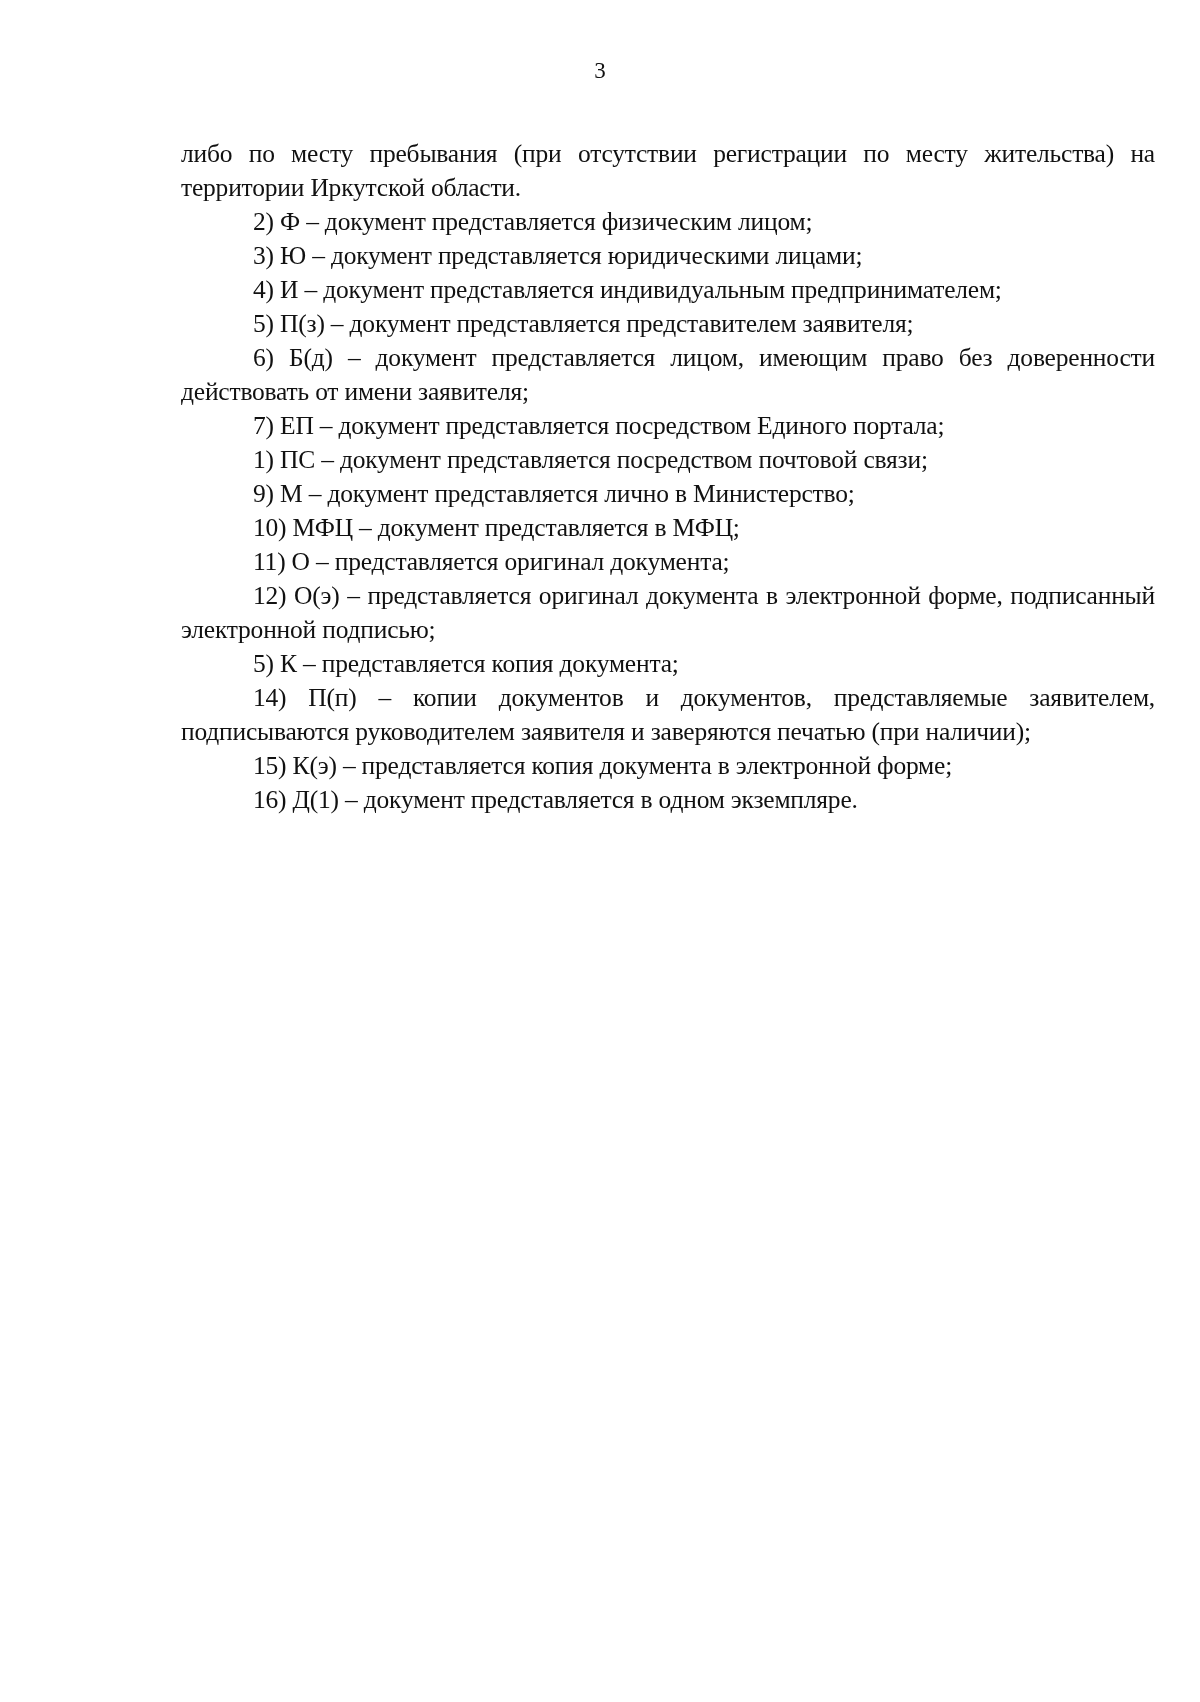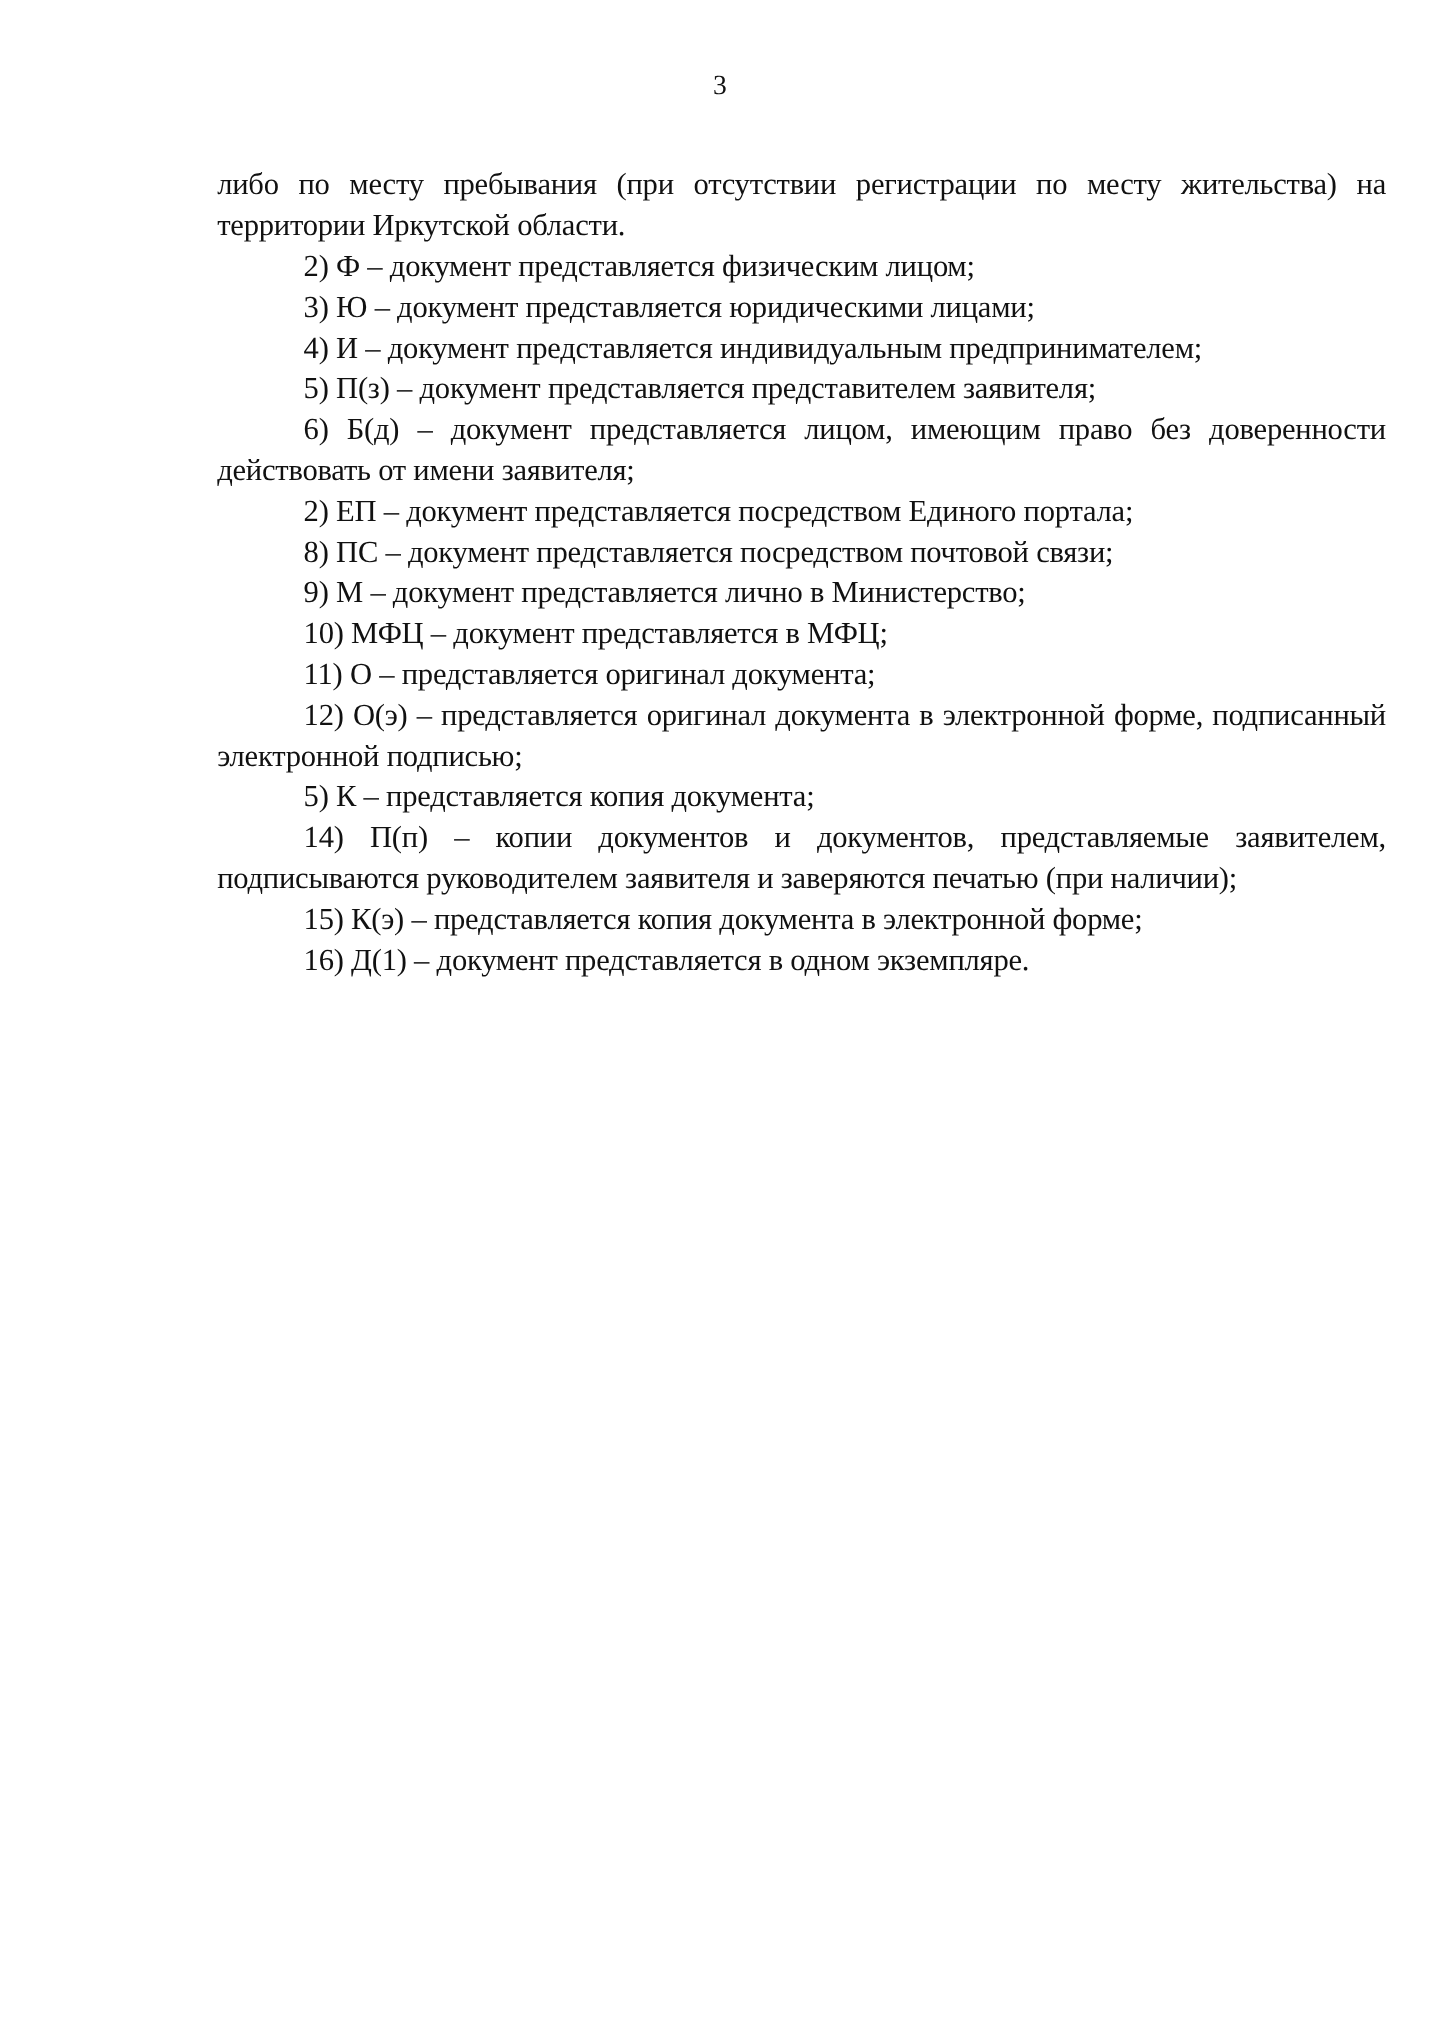--- a/index.html
+++ b/index.html
@@ -18,22 +18,22 @@
 <div>
   <div class="page-number">3</div>
 
   <div class="body-text">
     <p class="p">либо по месту пребывания (при отсутствии регистрации по месту жительства) на территории Иркутской области.</p>
     <p class="p indent">2) Ф – документ представляется физическим лицом;</p>
     <p class="p indent">3) Ю – документ представляется юридическими лицами;</p>
     <p class="p indent">4) И – документ представляется индивидуальным предпринимателем;</p>
     <p class="p indent">5) П(з) – документ представляется представителем заявителя;</p>
     <p class="p indent">6) Б(д) – документ представляется лицом, имеющим право без доверенности действовать от имени заявителя;</p>
-    <p class="p indent">2) ЕП – документ представляется посредством Единого портала;</p>
-    <p class="p indent">8) ПС – документ представляется посредством почтовой связи;</p>
+    <p class="p indent">7) ЕП – документ представляется посредством Единого портала;</p>
+    <p class="p indent">1) ПС – документ представляется посредством почтовой связи;</p>
     <p class="p indent">9) М – документ представляется лично в Министерство;</p>
     <p class="p indent">10) МФЦ – документ представляется в МФЦ;</p>
     <p class="p indent">11) О – представляется оригинал документа;</p>
     <p class="p indent">12) О(э) – представляется оригинал документа в электронной форме, подписанный электронной подписью;</p>
     <p class="p indent">5) К – представляется копия документа;</p>
     <p class="p indent">14) П(п) – копии документов и документов, представляемые заявителем, подписываются руководителем заявителя и заверяются печатью (при наличии);</p>
     <p class="p indent">15) К(э) – представляется копия документа в электронной форме;</p>
     <p class="p indent">16) Д(1) – документ представляется в одном экземпляре.</p>
   </div>
 </div>

